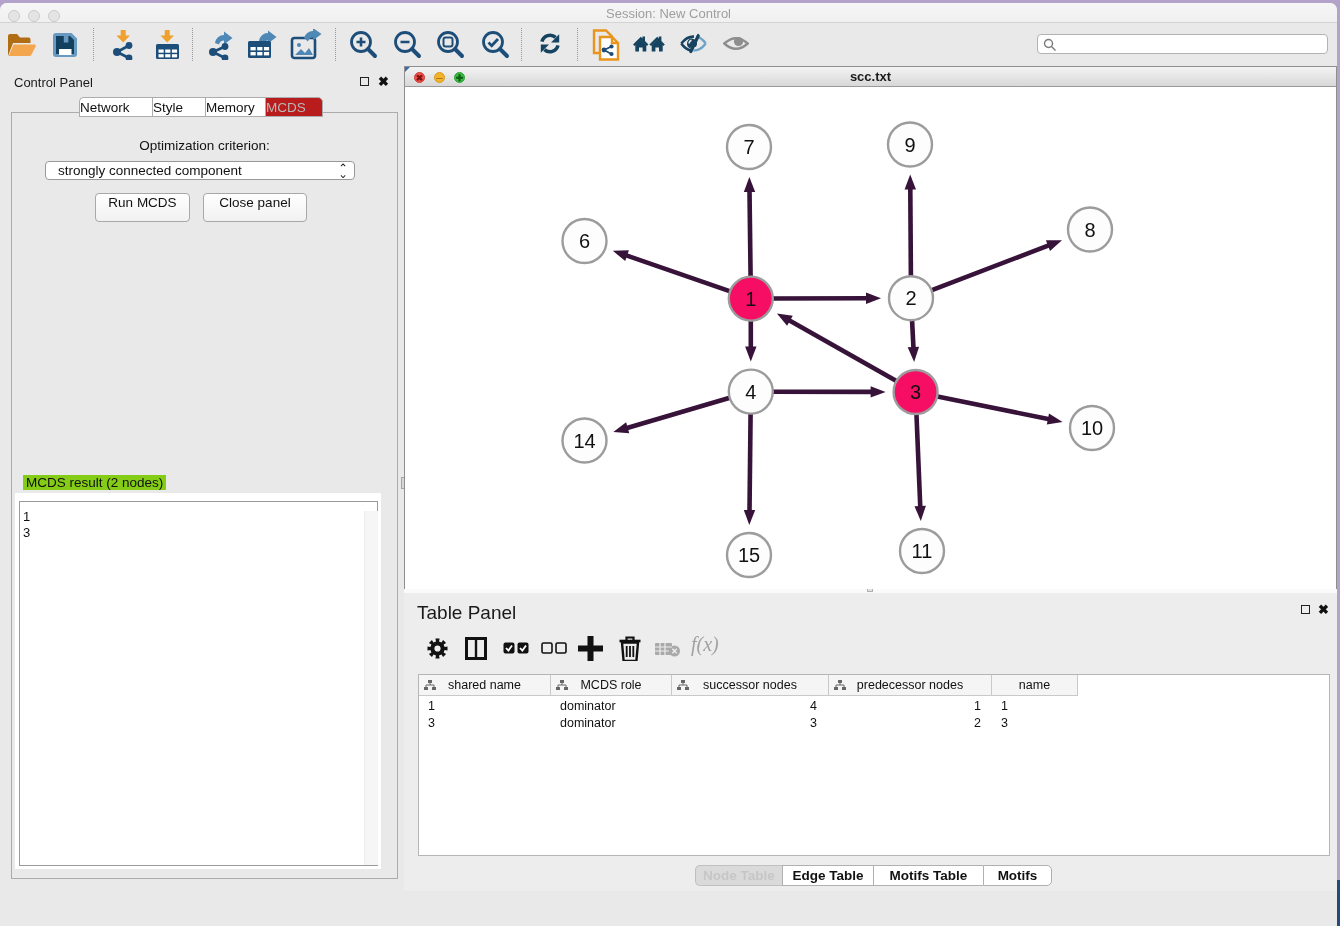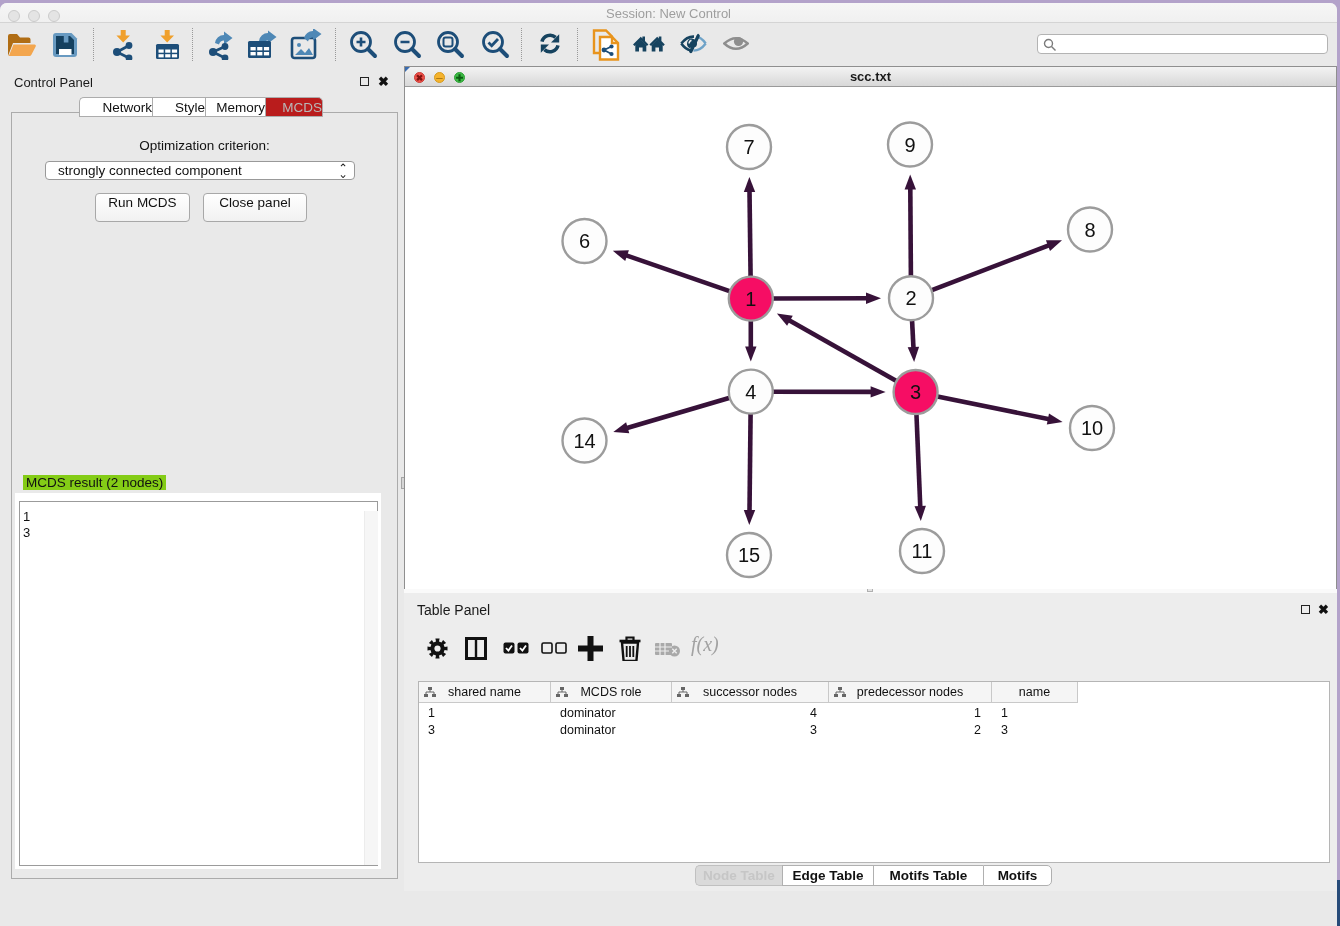--- a/index.html
+++ b/index.html
@@ -23,21 +23,21 @@
   #search { position:absolute; left:1037px; top:11px; width:291px; height:20px; background:#fff;
             border:1px solid #b3b3b3; border-radius:4px; }
   #search svg { position:absolute; left:5px; top:3px; }
   
   #controlpanel { position:absolute; left:0; top:63px; width:400px; height:825px; background:#e9e9e9; }
   #cp-title { position:absolute; left:14px; top:9px; font-size:13px; color:#1a1a1a; }
   .pbtn-float { position:absolute; top:11px; width:9px; height:9px; border:1.5px solid #222; }
   .pbtn-close { position:absolute; top:8px; font-size:13px; font-weight:bold; color:#111; }
   .tabrow { position:absolute; display:flex; z-index:3; }
   .tab { font-size:13.5px; color:#111; background:#fff; border:1px solid #acacac; border-right:none;
-         height:20px; line-height:19px; text-align:right; box-sizing:border-box; }
+         height:20px; line-height:19px; text-align:left; box-sizing:border-box; }
   .tab.first { border-radius:5px 0 0 0; }
   .tab.sel { background:#b91c1c; color:#b8b8b8; border-right:1px solid #acacac; border-radius:0 5px 0 0; }
   #cp-content { position:absolute; left:11px; top:46px; width:387px; height:767px;
                 border:1px solid #ababab; background:#e9e9e9; }
   #opt-label { position:absolute; left:0; top:25px; width:100%; text-align:center; font-size:13.5px; color:#111; }
   #cp-select { position:absolute; left:33px; top:48px; width:310px; height:19px; background:#fff;
                border:1px solid #999; border-radius:4px; font-size:13.5px; color:#111;
                line-height:17px; padding-left:12px; }
   #cp-select .chev { position:absolute; right:6px; top:2.5px; font-size:11.5px; color:#222; line-height:6px; }
   .cpbtn { position:absolute; top:80px; height:29px; background:linear-gradient(#ffffff,#f1f1f1);
@@ -63,24 +63,24 @@
          font-size:9px; line-height:11px; text-align:center; font-weight:bold; }
   #nf-corner { position:absolute; left:0; top:0; width:0; height:0;
                border-top:5px solid #3a6cb0; border-right:5px solid transparent; }
   #hdiv { position:absolute; left:404px; top:586px; width:933px; height:4px; background:#fafafa; }
   #nf-grip { position:absolute; left:463px; top:-1px; width:6px; height:4px; background:#e2e2e2;
              border:1px solid #b0b0b0; }
   #graph text { font-size:20px; fill:#111; font-family:"Liberation Sans",sans-serif; }
   #graph line { stroke:#371239; stroke-width:4.6; }
   #graph polygon { fill:#371239; }
   #tablepanel { position:absolute; left:404px; top:590px; width:933px; height:298px; background:#ededed; }
-  #tp-title { position:absolute; left:13px; top:9px; font-size:14px; color:#1a1a1a; }
+  #tp-title { position:absolute; left:13px; top:9px; font-size:19px; color:#1a1a1a; }
   .tbicon { position:absolute; }
   #tp-table { position:absolute; left:14px; top:81px; width:912px; height:182px; background:#fff;
-              border:1px solid #b5b5b5;margin-top:7px; }
+              border:1px solid #b5b5b5; }
   #tp-table .hdr { position:absolute; left:0; top:0; height:21px; border-bottom:1px solid #c9c9c9;
                    border-right:1px solid #c9c9c9; font-size:12.5px; color:#111; text-align:center;
                    line-height:21px; background:#f5f5f5; }
   #tp-table .hic { position:absolute; left:5px; top:5px; }
   .cell { position:absolute; font-size:12.5px; color:#111; height:17px; line-height:16px; }
   .tabs2 { position:absolute; left:291px; top:272px; display:flex; }
   .tab2 { font-size:13.5px; color:#111; background:#fff; border:1px solid #b0b0b0; border-right:none;
           height:21px; line-height:20px; text-align:center; box-sizing:border-box; font-weight:bold; }
   .tab2.sel { background:#dadada; color:#c6c6c6; border-color:#c0c0c0; border-radius:5px 0 0 5px; }
   .tab2.last { border-right:1px solid #b0b0b0; border-radius:0 5px 5px 0; }

